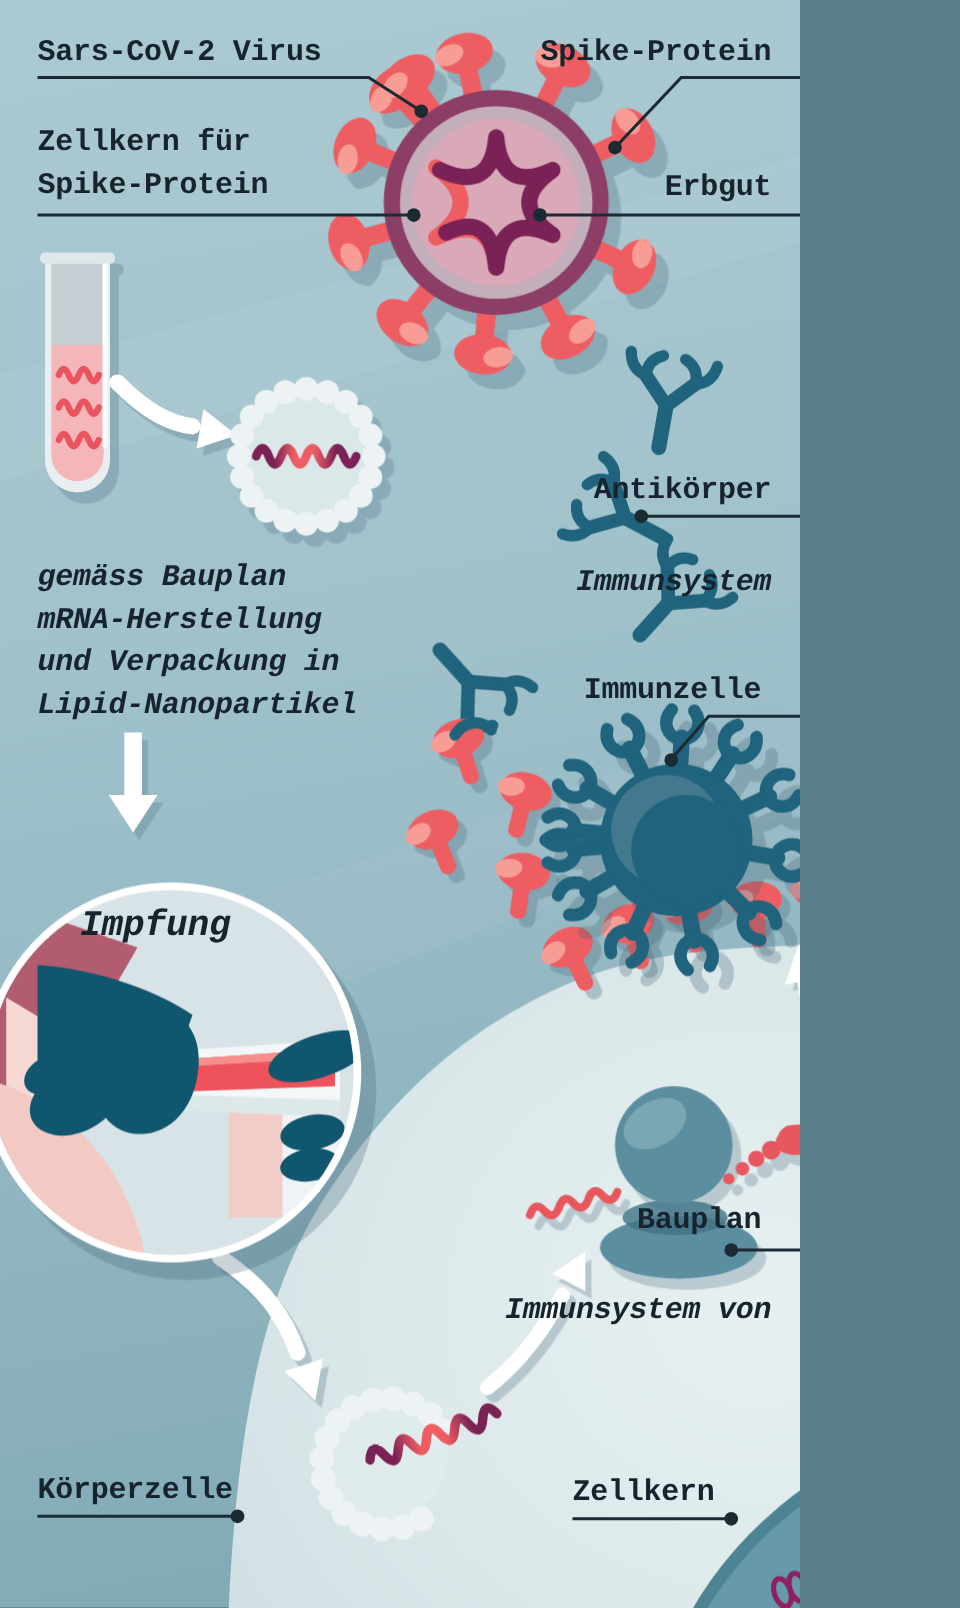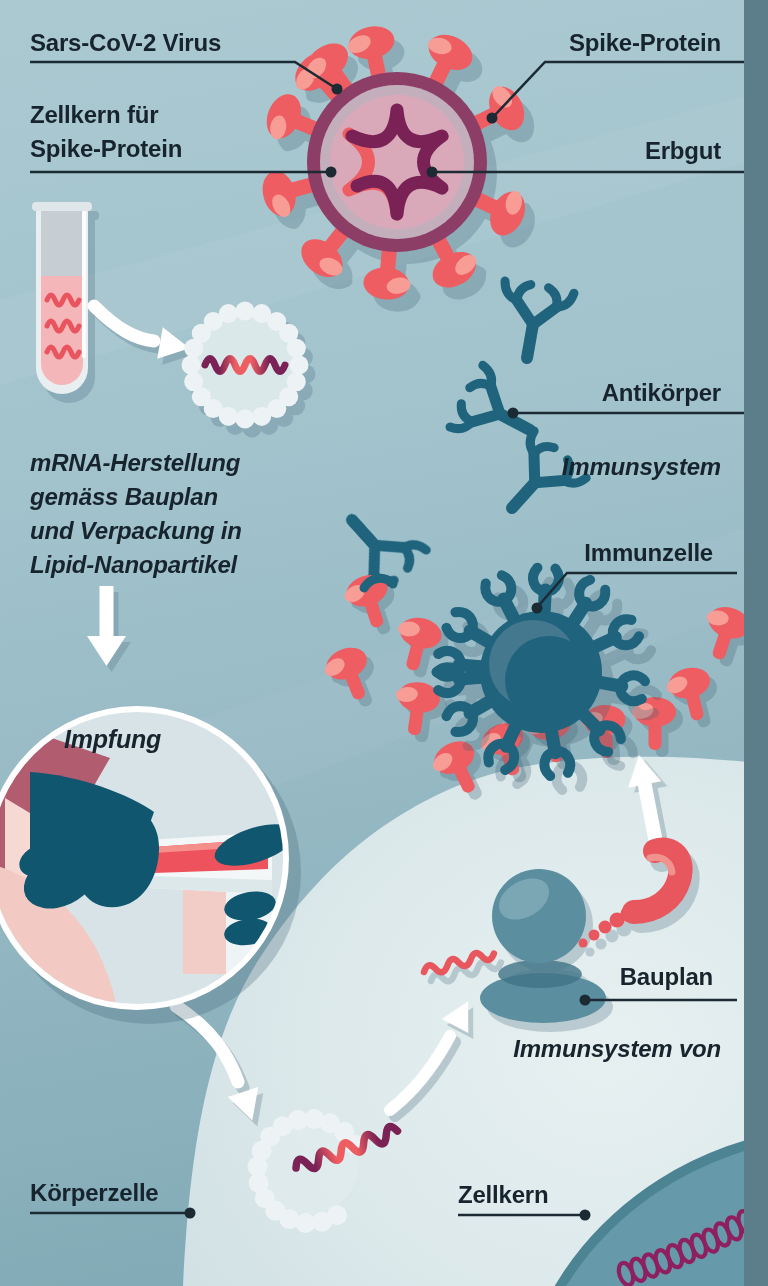--- a/index.html
+++ b/index.html
@@ -1,18 +1,18 @@
 <!DOCTYPE html>
 <html><head>
 <meta charset="utf-8">
 <style>
   html,body{margin:0;padding:0;background:#5b7e8a;}
-  .stage{position:relative;width:744px;height:1286px;overflow:hidden;
+  .stage{position:relative;width:640px;height:1286px;overflow:hidden;
          background:linear-gradient(170deg,#abc9d1 0%,#a2c3cc 35%,#93b7c2 65%,#7ea8b4 100%);
-         font-family:Liberation Sans, sans-serif;}
+         font-family:Liberation Mono, monospace;}
   .stage svg{position:absolute;inset:0;display:block;}
   .lbl{position:absolute;font-weight:700;font-size:24px;line-height:1.05;
        color:#17242d;letter-spacing:-0.2px;white-space:nowrap;}
   .it{font-style:italic;}
   .ml{line-height:34px;}
   .rr{text-align:right;}
   .sh-virus{filter:drop-shadow(10px 12px 0 rgba(73,108,126,0.30));}
   .sh-soft{filter:drop-shadow(7px 9px 0 rgba(73,108,126,0.28));}
   .sh-pin{filter:drop-shadow(7px 7px 0 rgba(84,117,133,0.35));}
   .sh-arrow{filter:drop-shadow(5px 6px 0 rgba(84,117,133,0.30));}
@@ -316,27 +316,27 @@
 
 <div class="lbl" style="left:30px;top:30px">Sars-CoV-2 Virus</div>
 <div class="lbl rr" style="right:23px;top:30px">Spike-Protein</div>
 <div class="lbl ml" style="left:30px;top:98px">
   <div>Zellkern für</div>
   <div>Spike-Protein</div>
 </div>
 <div class="lbl rr" style="right:23px;top:138px">Erbgut</div>
 
 <div class="lbl it ml" style="left:30px;top:446px">
+  <div>gemäss Bauplan</div>
   <div>mRNA-Herstellung</div>
-  <div>gemäss Bauplan</div>
   <div>und Verpackung in</div>
   <div>Lipid-Nanopartikel</div>
 </div>
 
-<div class="lbl it" style="left:64px;top:726px;font-size:25px">Impfung</div>
+<div class="lbl it" style="left:64px;top:726px;font-size:29px">Impfung</div>
 
 <div class="lbl rr" style="right:23px;top:380px">Antikörper</div>
 <div class="lbl it ml rr" style="right:23px;top:450px">
   <div>Immunsystem</div>
 </div>
 <div class="lbl rr" style="right:31px;top:540px">Immunzelle</div>
 
 <div class="lbl rr" style="right:31px;top:964px">Bauplan</div>
 <div class="lbl it ml rr" style="right:23px;top:1032px">
   <div>Immunsystem von</div>

